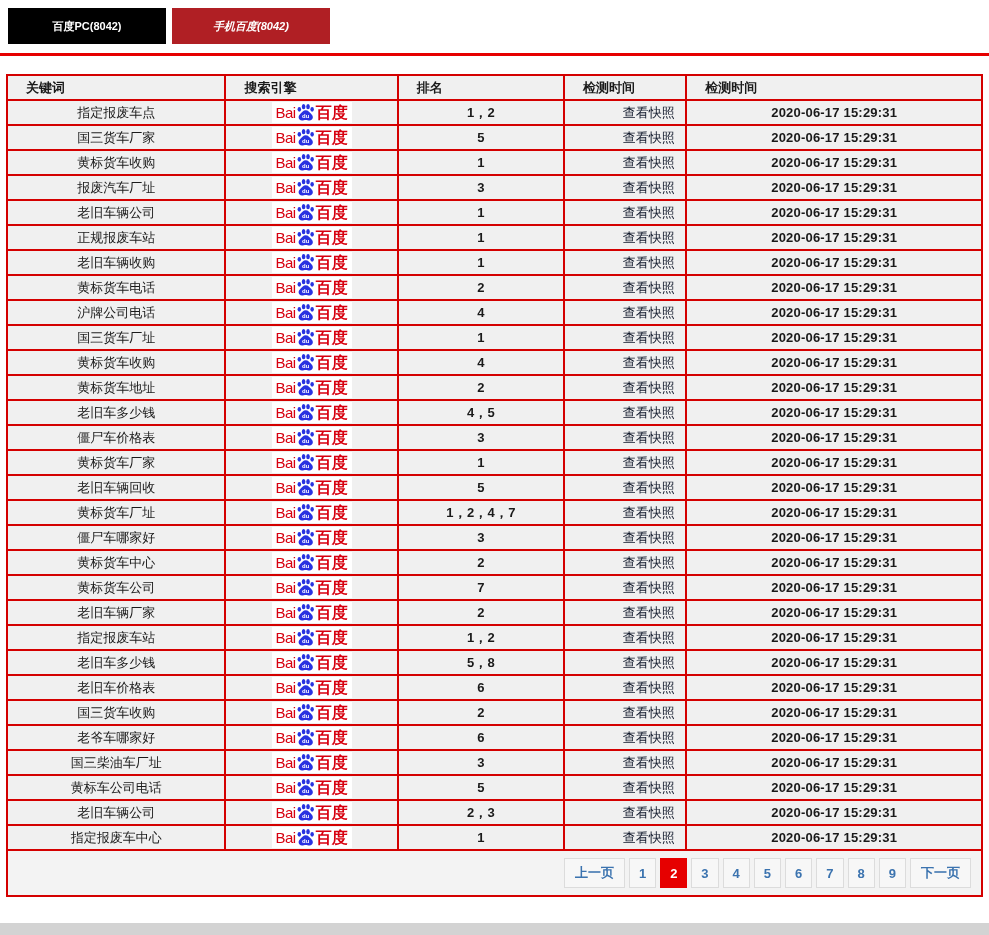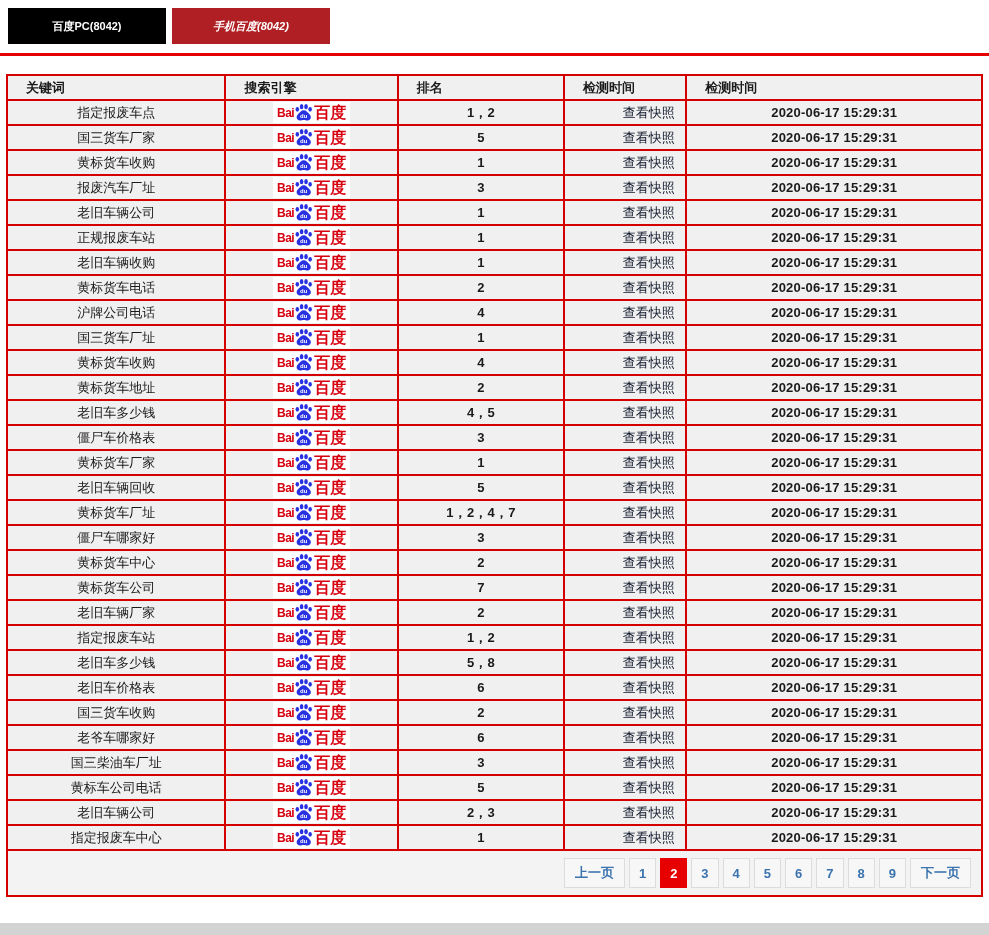--- a/index.html
+++ b/index.html
@@ -25,21 +25,21 @@
   .col-eng  { width:172px; }
   .col-rank { width:166px; }
   .col-snap { width:122px; }
   .col-time { width:295px; }
   td.c { text-align:center; }
   td.bold { font-weight:bold; letter-spacing:0.2px; }
   .snap-link { color:#0f172a; text-decoration:none; cursor:pointer;margin-left:47px; }
 
   
   .baidu-logo { display:inline-flex; align-items:center; background:#fff; padding:1px 4px; line-height:1; }
-  .bai-txt { color:var(--baidu-red,#d7000f); font-weight:bold; font-size:12px; letter-spacing:-0.5px; }
+  .bai-txt { color:var(--baidu-red,#d7000f); font-weight:normal; font-size:15px; letter-spacing:-0.5px; }
   .paw { margin:0 1px 0 0; display:inline-block; vertical-align:middle; }
   .cn-txt { color:var(--baidu-red,#d7000f); font-weight:bold; font-size:16px; }
 
   
   td.pager-cell { background:#f3f3f3; padding:7px 10px 7px 2px; text-align:right; }
   .pager { display:inline-flex; gap:4px; }
   .page-btn { display:inline-flex; align-items:center; justify-content:center; min-width:27px; height:30px;
               padding:0 10px; border:1px solid #dcdcdc; background:#f7f7f7; color:var(--link-blue,#3b73af);
               font-size:13px; font-weight:bold; cursor:pointer; }
   .page-btn.num { padding:0 9px; }

